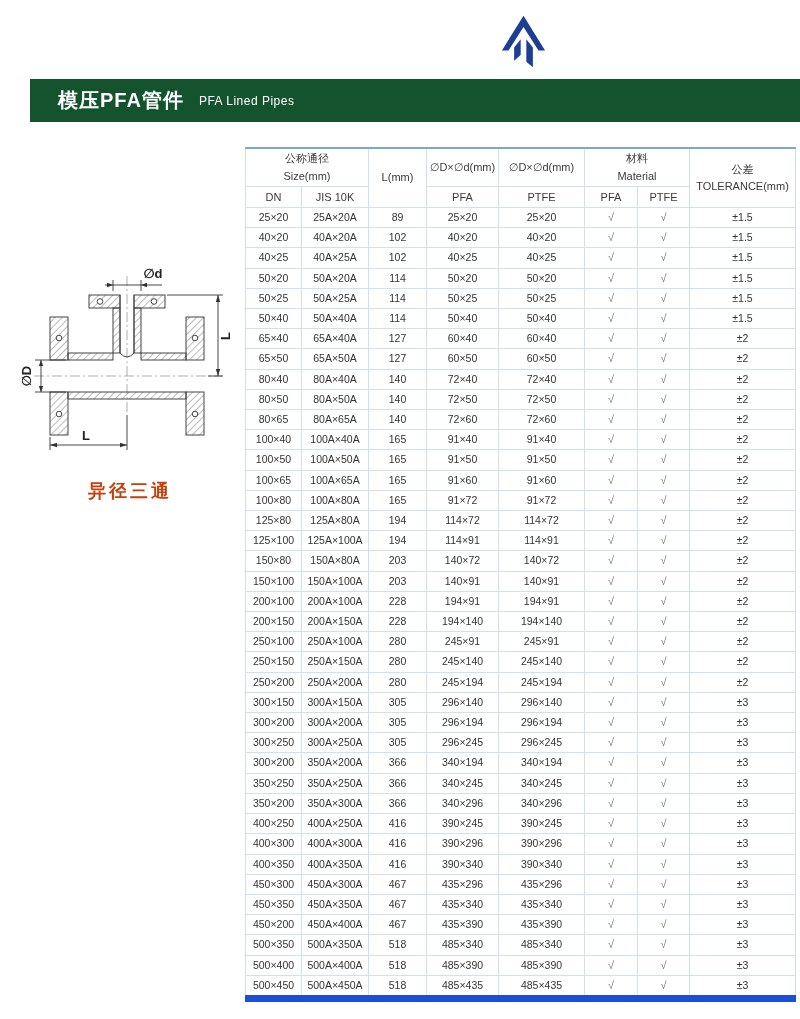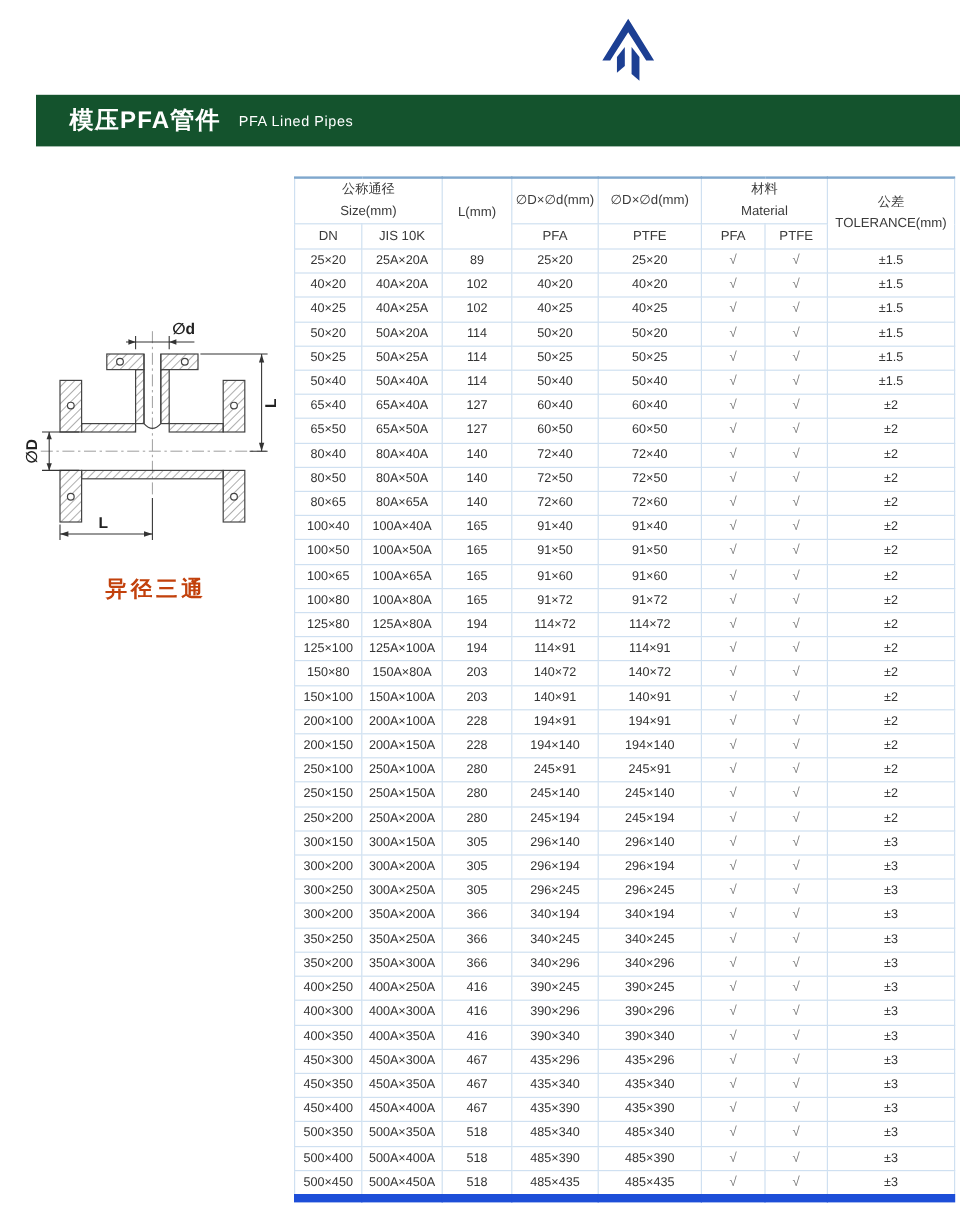--- a/index.html
+++ b/index.html
@@ -528,21 +528,21 @@
         <td>450×350</td>
         <td>450A×350A</td>
         <td>467</td>
         <td>435×340</td>
         <td>435×340</td>
         <td>√</td>
         <td>√</td>
         <td>±3</td>
       </tr>
       <tr>
-        <td>450×400</td>
+        <td>450×200</td>
         <td>450A×400A</td>
         <td>467</td>
         <td>435×390</td>
         <td>435×390</td>
         <td>√</td>
         <td>√</td>
         <td>±3</td>
       </tr>
       <tr>
         <td>500×350</td>

